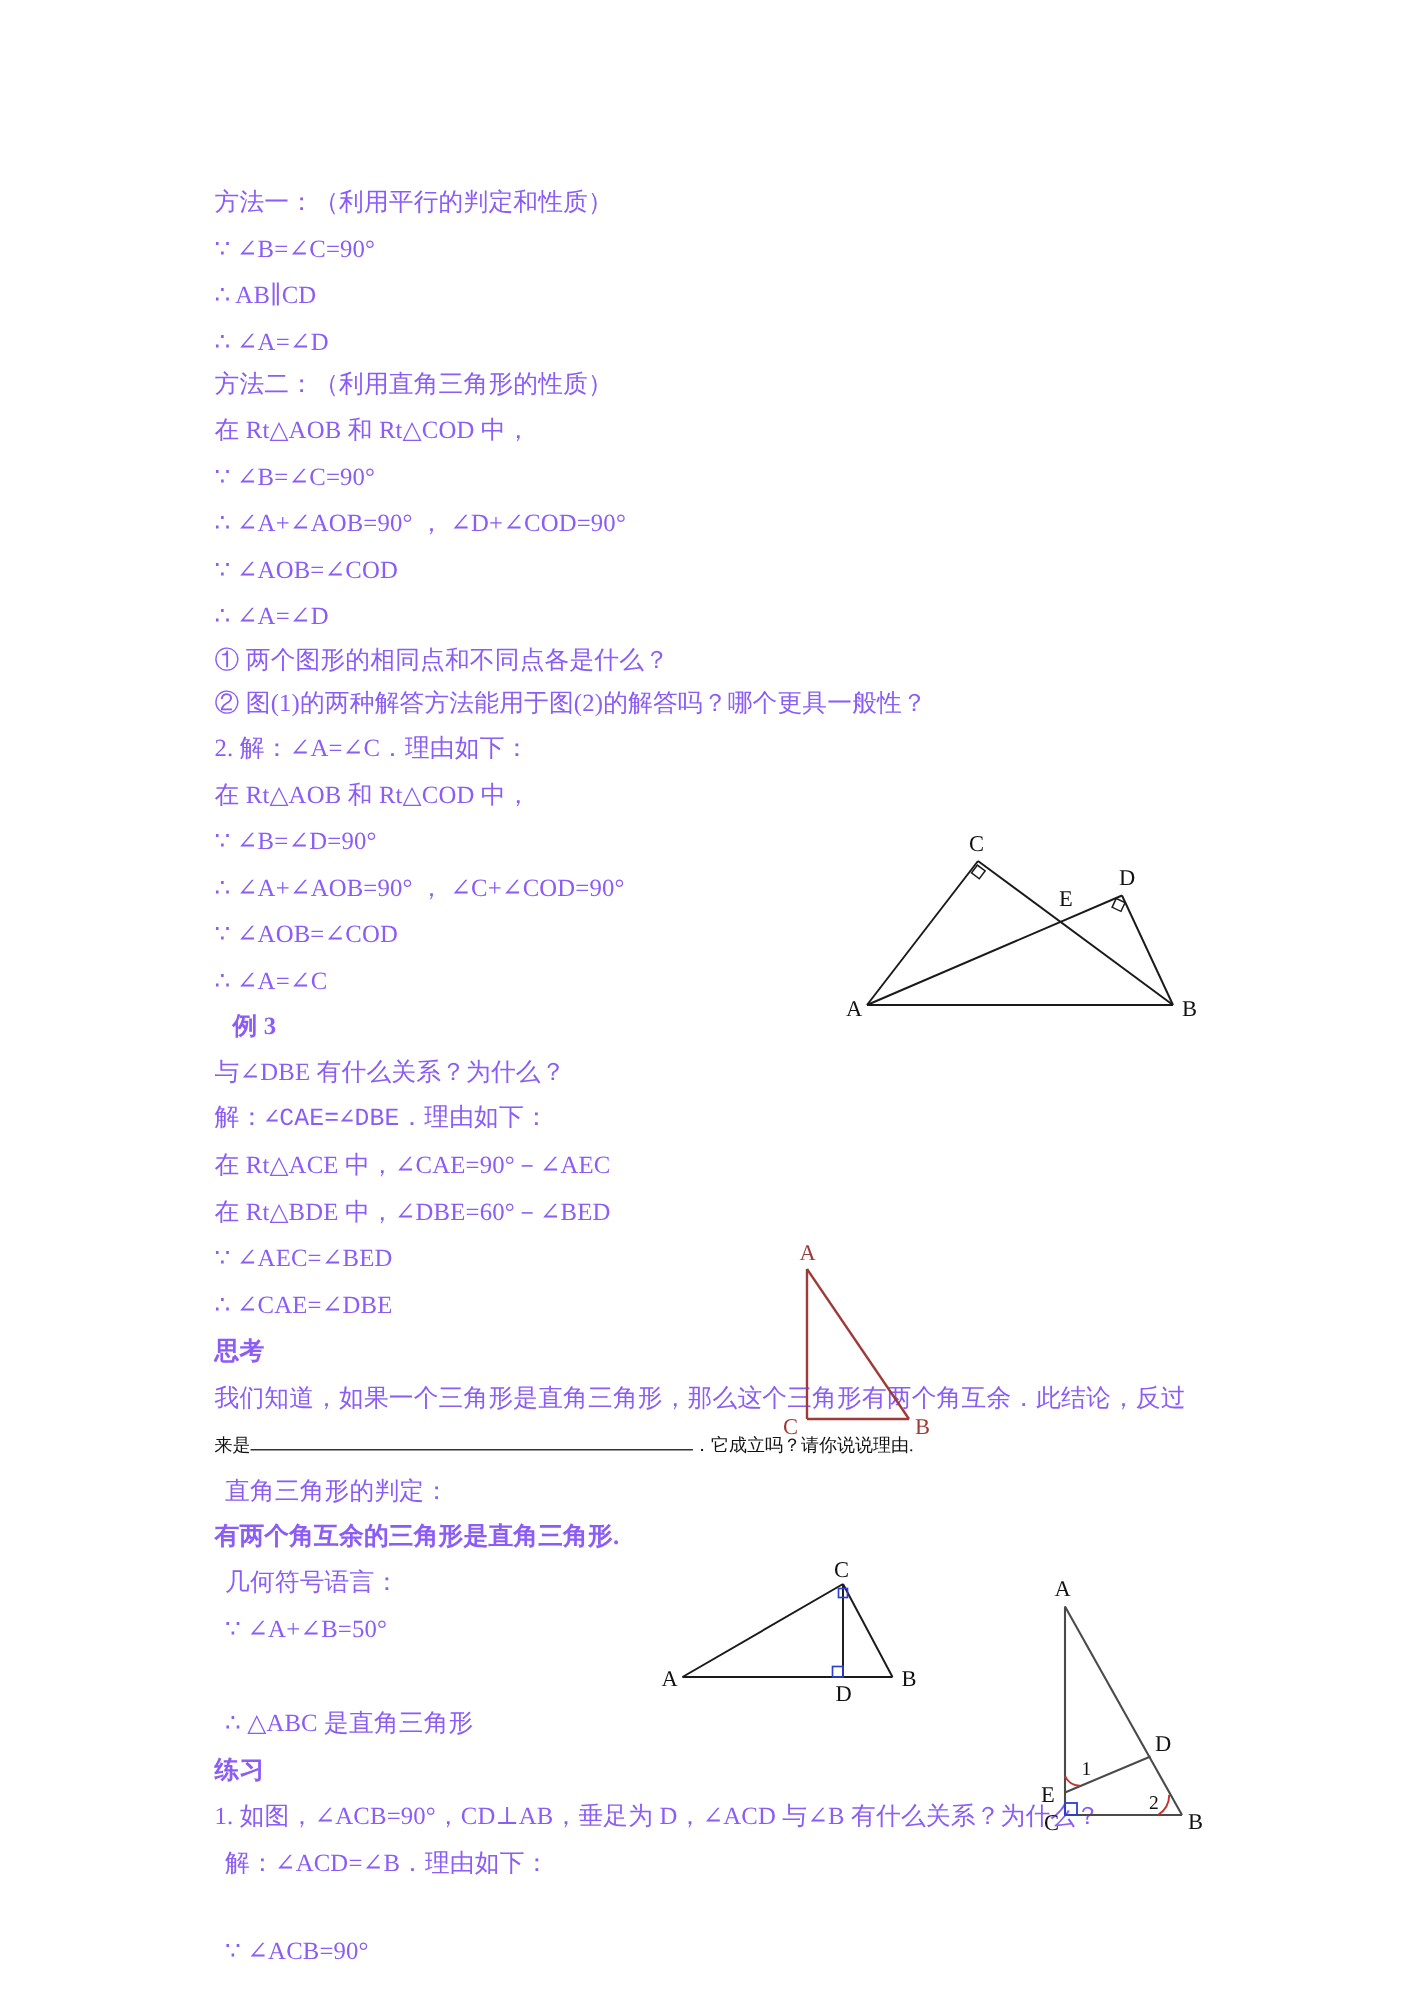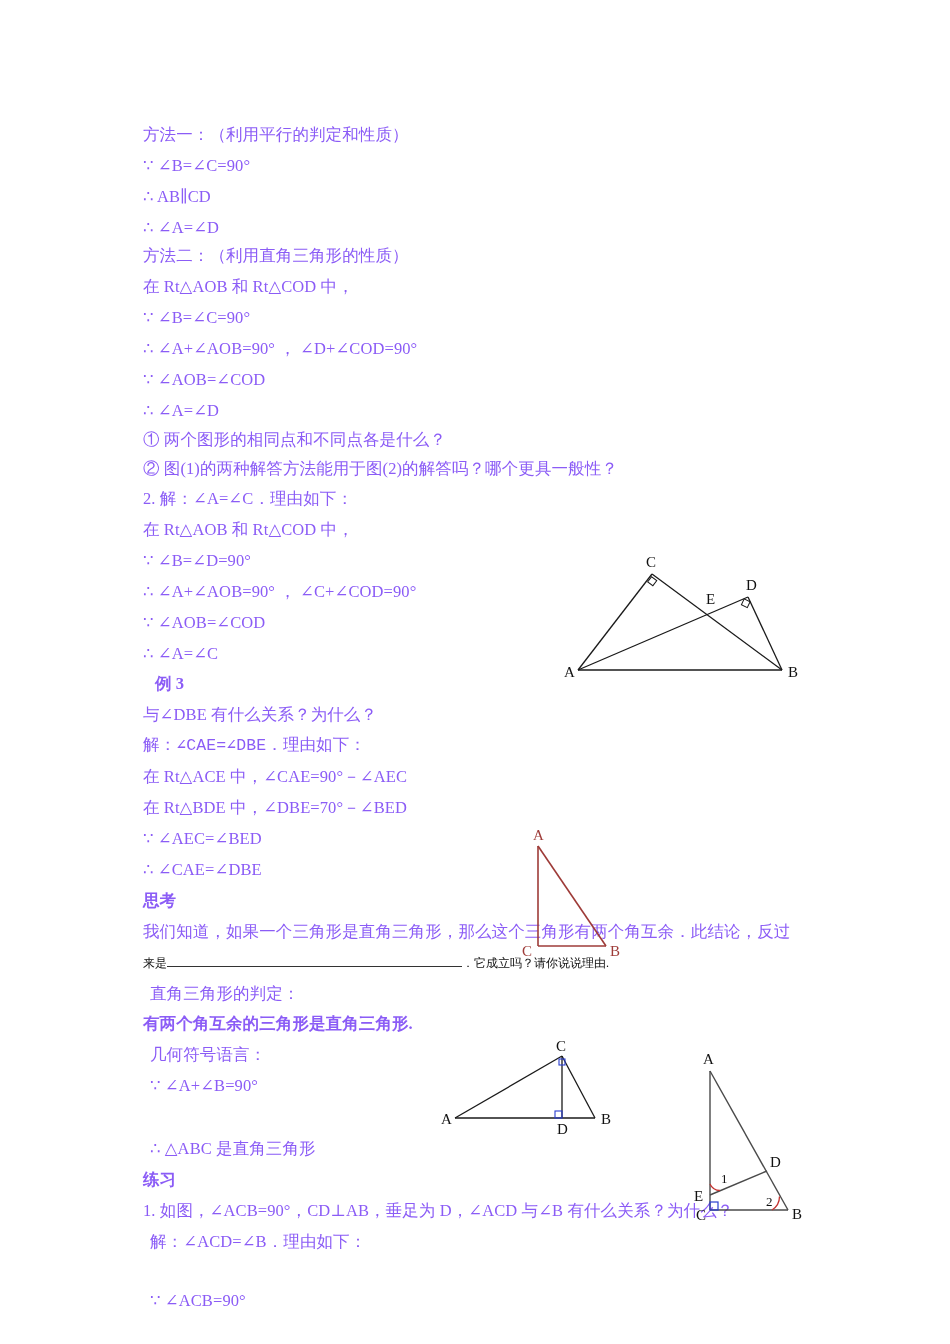--- a/index.html
+++ b/index.html
@@ -84,34 +84,34 @@
   <div class="txt" style="left:143px; top:553px;">∵  ∠B=∠D=90°</div>
   <div class="txt" style="left:143px; top:584px;">∴  ∠A+∠AOB=90° ，  ∠C+∠COD=90°</div>
   <div class="txt" style="left:143px; top:615px;">∵  ∠AOB=∠COD</div>
   <div class="txt" style="left:143px; top:646px;">∴  ∠A=∠C</div>
 
   <div class="txt bold" style="left:143px; top:676px;margin-left:12px;">例 3</div>
 
   <div class="txt" style="left:143px; top:707px;">与∠DBE 有什么关系？为什么？</div>
   <div class="txt" style="left:143px; top:738px;font-family:Liberation Mono, monospace;">解：∠CAE=∠DBE．理由如下：</div>
   <div class="txt" style="left:143px; top:769px;">在 Rt△ACE 中，∠CAE=90°－∠AEC</div>
-  <div class="txt" style="left:143px; top:800px;">在 Rt△BDE 中，∠DBE=70°－∠BED</div>
+  <div class="txt" style="left:143px; top:800px;">在 Rt△BDE 中，∠DBE=60°－∠BED</div>
   <div class="txt" style="left:143px; top:831px;">∵  ∠AEC=∠BED</div>
   <div class="txt" style="left:143px; top:862px;">∴  ∠CAE=∠DBE</div>
 
   <div class="txt bold" style="left:143px; top:893px;">思考</div>
   <div class="txt" style="left:143px; top:924px;">我们知道，如果一个三角形是直角三角形，那么这个三角形有两个角互余．此结论，反过</div>
   <div style="position:absolute; left:143px; top:955px; white-space:nowrap; font-size:12px; line-height:1;">
     <span>来是</span><span class="blank-line" style="width:295px;"></span><span>．它成立吗？请你说说理由.</span>
   </div>
 
   <div class="txt" style="left:150px; top:986px;">直角三角形的判定：</div>
   <div class="txt bold" style="left:143px; top:1016px;">有两个角互余的三角形是直角三角形.</div>
   <div class="txt" style="left:150px; top:1047px;">几何符号语言：</div>
-  <div class="txt" style="left:150px; top:1078px;">∵  ∠A+∠B=90°</div>
+  <div class="txt" style="left:150px; top:1078px;">∵  ∠A+∠B=50°</div>
   <div class="txt" style="left:150px; top:1141px;">∴  △ABC 是直角三角形</div>
 
   <div class="txt bold" style="left:143px; top:1172px;">练习</div>
   <div class="txt" style="left:143px; top:1203px;">1. 如图，∠ACB=90°，CD⊥AB，垂足为 D，∠ACD 与∠B 有什么关系？为什么？</div>
   <div class="txt" style="left:150px; top:1234px;">解：∠ACD=∠B．理由如下：</div>
   <div class="txt" style="left:150px; top:1293px;">∵  ∠ACB=90°</div>
 
   <div class="fig" style="left:560px; top:552px; width:250px; height:135px;">
     <svg width="250" height="135" viewBox="0 0 250 135">
 

